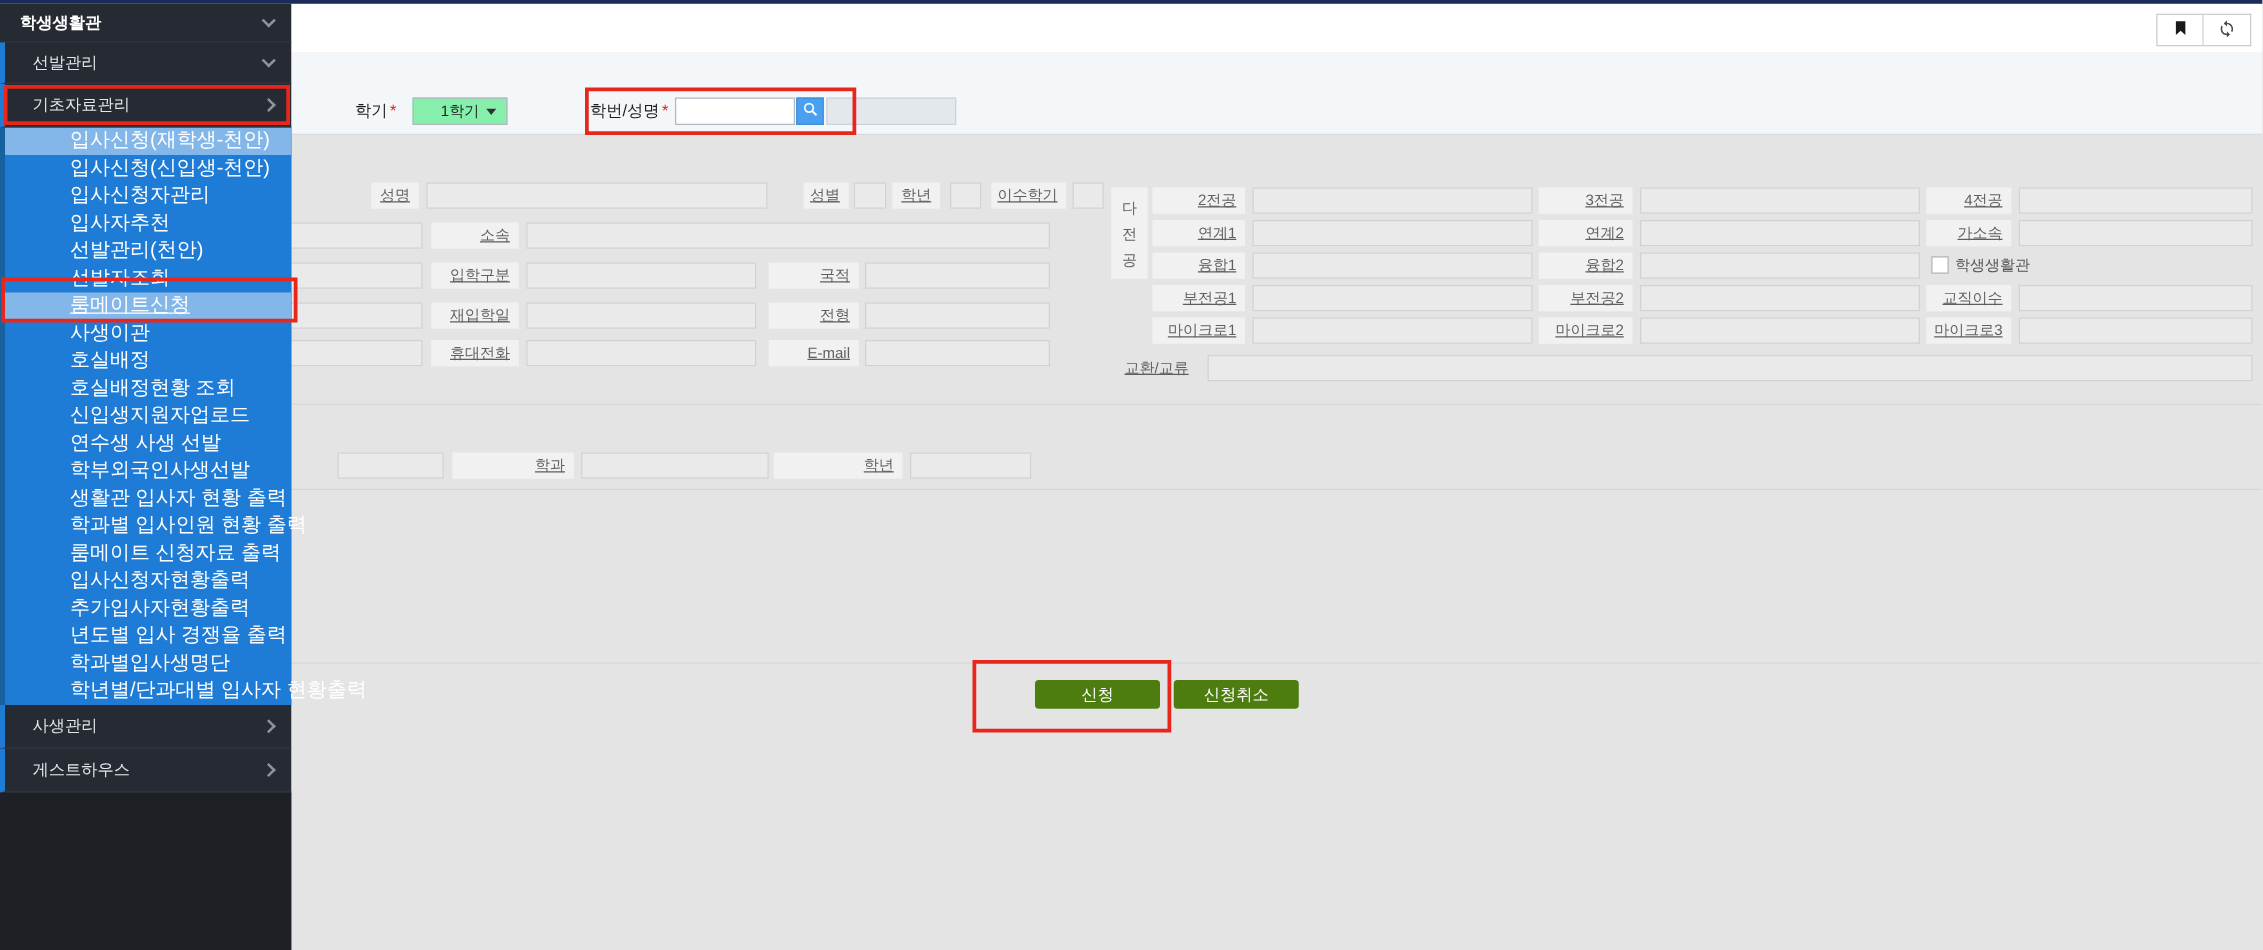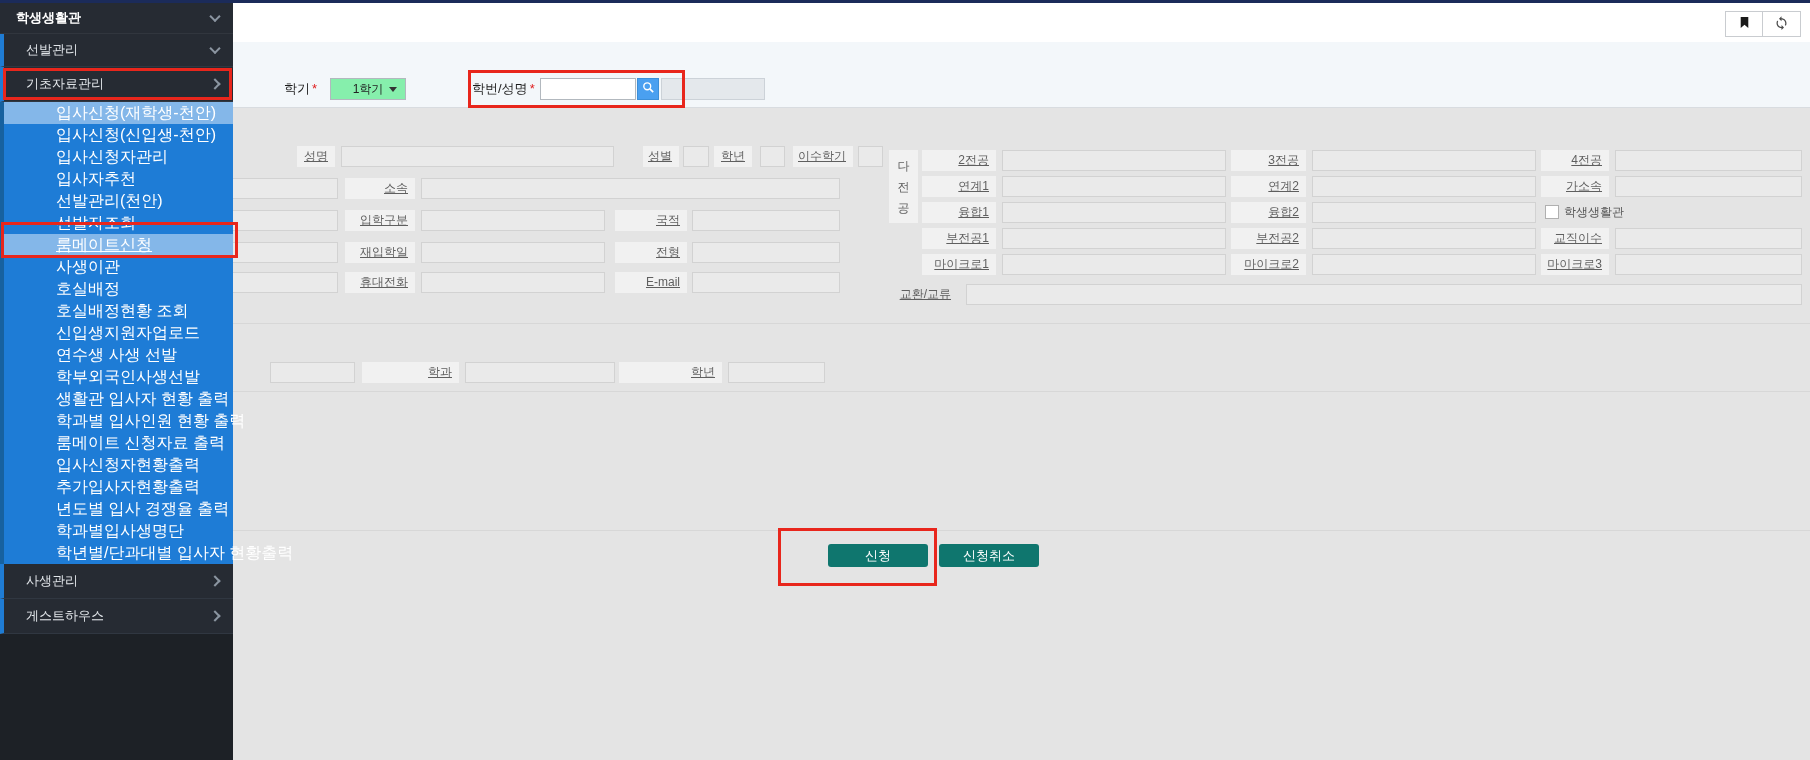--- a/index.html
+++ b/index.html
@@ -27,21 +27,21 @@
   .formarea{position:absolute;left:233px;top:108px;width:1577px;height:652px;background:#e4e4e4;}
 
   .lbl{position:absolute;height:21px;line-height:21px;background:#f1f1f1;color:#5f5f5f;font-size:12px;text-align:right;padding-right:7px;box-sizing:border-box;text-decoration:underline;}
   .inp{position:absolute;height:21px;background:#eaeaea;border:1px solid #d2d2d2;box-sizing:border-box;font-size:12px;color:#333;padding:0 4px;}
   .vlbl{position:absolute;left:889px;top:150px;width:29px;height:73px;background:#f1f1f1;color:#5f5f5f;font-size:12px;text-align:center;padding:6px 8px 0 8px;box-sizing:border-box;word-break:break-all;line-height:1.75;}
   .cb{position:absolute;width:14px;height:14px;background:#fff;border:1px solid #b0b0b0;box-sizing:border-box;cursor:pointer;}
   .cblabel{position:absolute;height:21px;line-height:21px;font-size:12px;color:#555;}
 
   .hdiv{position:absolute;left:0;width:1577px;height:1px;background:#d7d7d7;}
 
-  .abtn{position:absolute;top:544px;width:100px;height:23px;background:#0f766e;color:#fff;border:none;border-radius:3px;font-size:13px;line-height:23px;text-align:center;cursor:pointer;font-family:inherit;padding:0;}
+  .abtn{position:absolute;top:544px;width:100px;height:23px;background:#4d7c0f;color:#fff;border:none;border-radius:3px;font-size:13px;line-height:23px;text-align:center;cursor:pointer;font-family:inherit;padding:0;}
 
   
   .sidebar{position:absolute;left:0;top:3px;width:233px;height:757px;background:#262b33;z-index:10;display:flex;flex-direction:column;}
   .sbheader{height:30px;line-height:30px;padding-left:16px;color:#fff;font-size:13px;font-weight:bold;position:relative;border-bottom:1px solid #31363e;cursor:pointer;}
   .grp{height:35px;line-height:34px;padding-left:22px;font-size:13px;color:#e2e6ea;border-bottom:1px solid #303741;border-left:4px solid #1f7cd4;position:relative;box-sizing:border-box;cursor:pointer;}
   .grp.open{height:33px;line-height:32px;}
   .chev{position:absolute;right:14px;top:50%;width:6px;height:6px;border:solid #8b95a1;border-width:0 2px 2px 0;}
   .chev.down{transform:translateY(-70%) rotate(45deg);}
   .chev.right{transform:translateY(-50%) rotate(-45deg);}
   .submenu{background:#1e7cd6;border-left:4px solid #17619f;box-sizing:border-box;}

